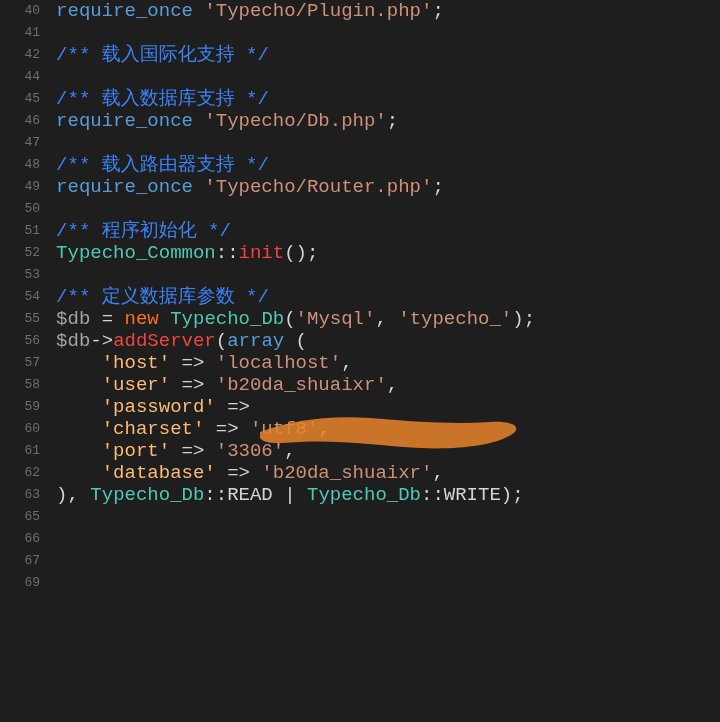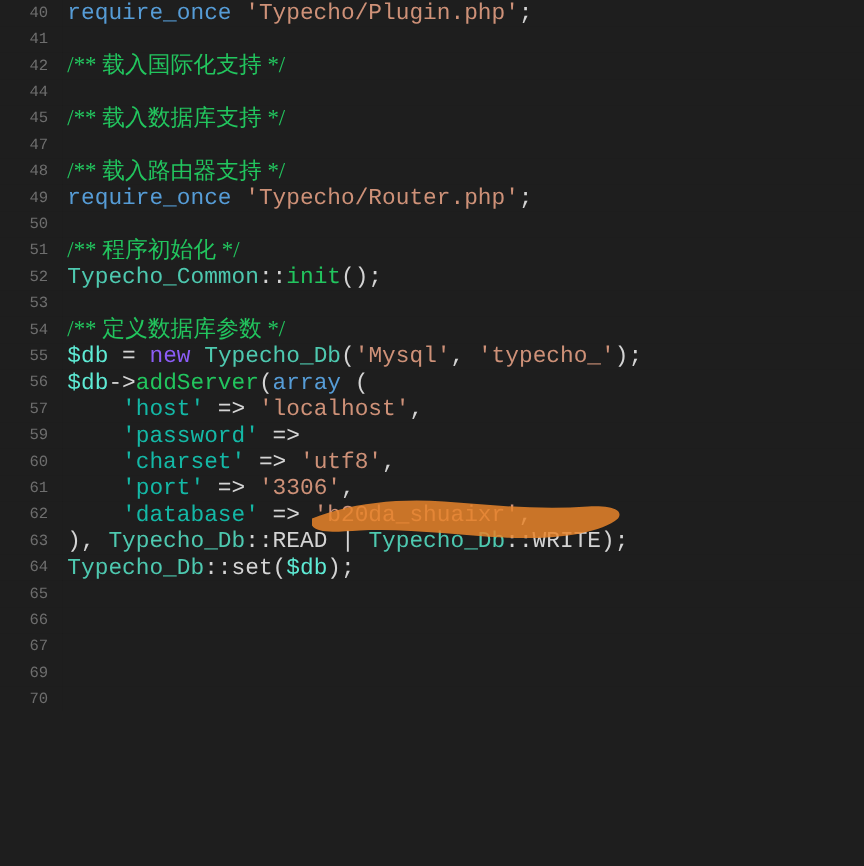--- a/index.html
+++ b/index.html
@@ -43,27 +43,27 @@
 
     .line-content {
       color: #d4d4d4;
       white-space: pre;
       padding: 0 4px;
       line-height: 22px;
       font-size: 19px;
     }
 
     .kw-require { color: #569cd6; }
-    .kw-new { color: #8b5cf6; }
+    .kw-new { color: #f97316; }
     .str { color: #ce9178; }
-    .comment { color: #22c55e; font-family: Liberation Serif, serif; }
-    .func { color: #22c55e; }
-    .var { color: #5eead4; }
+    .comment { color: #3b82f6; }
+    .func { color: #ef4444; }
+    .var { color: #a3a3a3; }
     .plain { color: #d4d4d4; }
-    .key { color: #14b8a6; }
+    .key { color: #fdba74; }
     .classname { color: #4ec9b0; }
 
     .scribble {
       position: absolute;
       pointer-events: none;
     }
 
     tr { background-color: #1e1e1e; }
   </style>
 </head>
@@ -84,20 +84,24 @@
           <td class="line-number">42</td>
           <td class="line-content"><span class="comment">/** 载入国际化支持 */</span></td>
         </tr>
         <tr>
           <td class="line-number">44</td>
           <td class="line-content"> </td>
         </tr>
         <tr>
           <td class="line-number">45</td>
           <td class="line-content"><span class="comment">/** 载入数据库支持 */</span></td>
+        </tr>
+        <tr>
+          <td class="line-number">46</td>
+          <td class="line-content"><span class="kw-require">require_once</span><span class="plain"> </span><span class="str">'Typecho/Db.php'</span><span class="plain">;</span></td>
         </tr>
         <tr>
           <td class="line-number">47</td>
           <td class="line-content"> </td>
         </tr>
         <tr>
           <td class="line-number">48</td>
           <td class="line-content"><span class="comment">/** 载入路由器支持 */</span></td>
         </tr>
         <tr>
@@ -130,42 +134,42 @@
         </tr>
         <tr>
           <td class="line-number">56</td>
           <td class="line-content"><span class="var">$db</span><span class="plain">-&gt;</span><span class="func">addServer</span><span class="plain">(</span><span class="kw-require">array</span><span class="plain"> (</span></td>
         </tr>
         <tr>
           <td class="line-number">57</td>
           <td class="line-content"><span class="plain">    </span><span class="key">'host'</span><span class="plain"> =&gt; </span><span class="str">'localhost'</span><span class="plain">,</span></td>
         </tr>
         <tr>
+          <td class="line-number">58</td>
+          <td class="line-content"><span class="plain">    </span><span class="key">'user'</span><span class="plain"> =&gt; </span><span class="str">'b20da_shuaixr'</span><span class="plain">,</span></td>
+        </tr>
+        <tr>
           <td class="line-number">59</td>
           <td class="line-content"><span class="plain">    </span><span class="key">'password'</span><span class="plain"> =&gt;</span></td>
         </tr>
         <tr>
           <td class="line-number">60</td>
           <td class="line-content"><span class="plain">    </span><span class="key">'charset'</span><span class="plain"> =&gt; </span><span class="str">'utf8'</span><span class="plain">,</span></td>
         </tr>
         <tr>
           <td class="line-number">61</td>
           <td class="line-content"><span class="plain">    </span><span class="key">'port'</span><span class="plain"> =&gt; </span><span class="str">'3306'</span><span class="plain">,</span></td>
         </tr>
         <tr>
           <td class="line-number">62</td>
           <td class="line-content"><span class="plain">    </span><span class="key">'database'</span><span class="plain"> =&gt; </span><span class="str">'b20da_shuaixr'</span><span class="plain">,</span></td>
         </tr>
         <tr>
           <td class="line-number">63</td>
           <td class="line-content"><span class="plain">), </span><span class="classname">Typecho_Db</span><span class="plain">::READ | </span><span class="classname">Typecho_Db</span><span class="plain">::WRITE);</span></td>
-        </tr>
-        <tr>
-          <td class="line-number">64</td>
-          <td class="line-content"><span class="classname">Typecho_Db</span><span class="plain">::set(</span><span class="var">$db</span><span class="plain">);</span></td>
         </tr>
         <tr>
           <td class="line-number">65</td>
           <td class="line-content"> </td>
         </tr>
         <tr>
           <td class="line-number">66</td>
           <td class="line-content"> </td>
         </tr>
         <tr>

